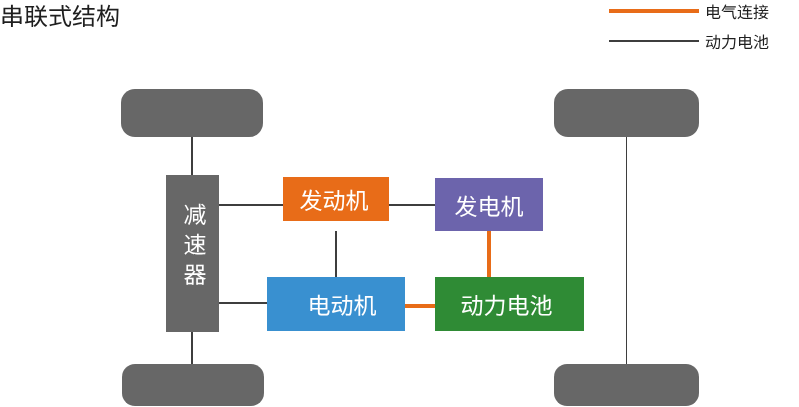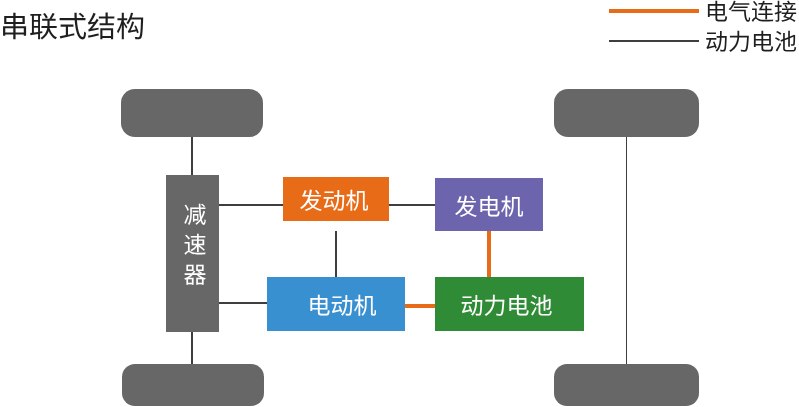--- a/index.html
+++ b/index.html
@@ -6,32 +6,32 @@
   body {
     width: 799px; height: 407px;
     background: #ffffff;
     font-family: "Liberation Serif", serif;
     overflow: hidden;
     position: relative;
   }
   .stage { position: absolute; left: 0; top: 0; width: 799px; height: 407px; }
 
   .title {
-    position: absolute; left: 0px; top: 12px;
-    font-size: 29px; line-height: 30px;
+    position: absolute; left: 0px; top: 2px;
+    font-size: 24px; line-height: 30px;
     color: #1f1f1f;
     letter-spacing: 0px;
     white-space: nowrap;
   }
   .legend-swatch { position: absolute; left: 609px; width: 90px; }
   .legend-swatch.electrical { top: 8.5px; height: 4px; }
   .legend-swatch.mechanical { top: 40px; height: 1.7px; }
   .legend-label {
     position: absolute; left: 705px;
-    font-size: 23px; line-height: 23px;
+    font-size: 16px; line-height: 23px;
     color: #1f1f1f; white-space: nowrap;
   }
   .legend-label.electrical { top: 1px; }
   .legend-label.mechanical { top: 31px; }
 
   .wheel {
     position: absolute;
     background: #676767;
     border-radius: 14px;
   }

